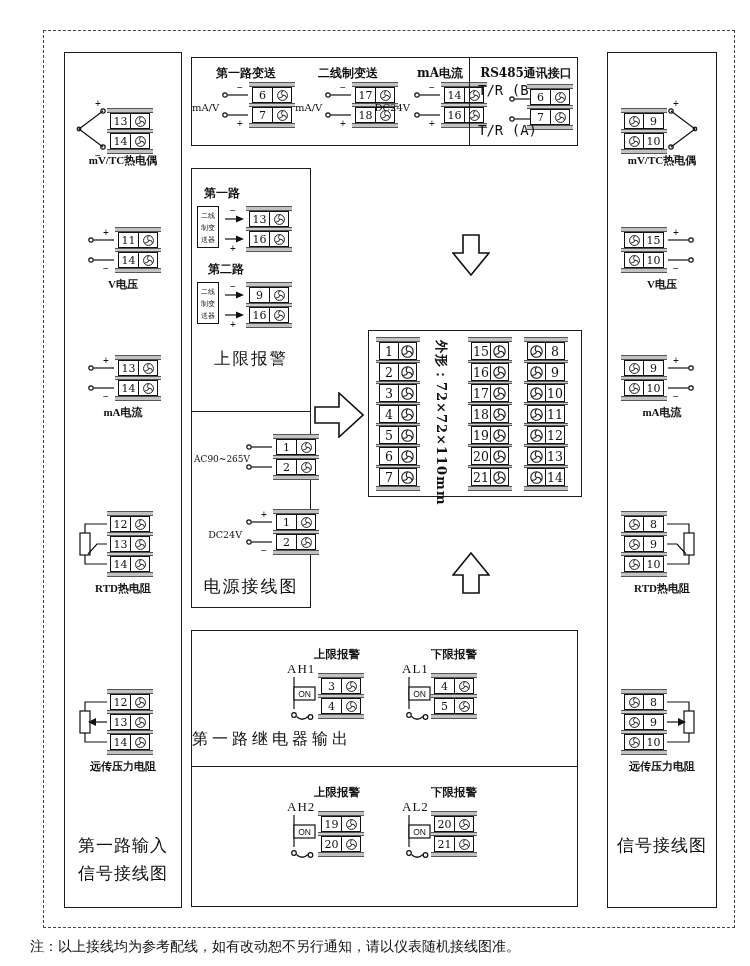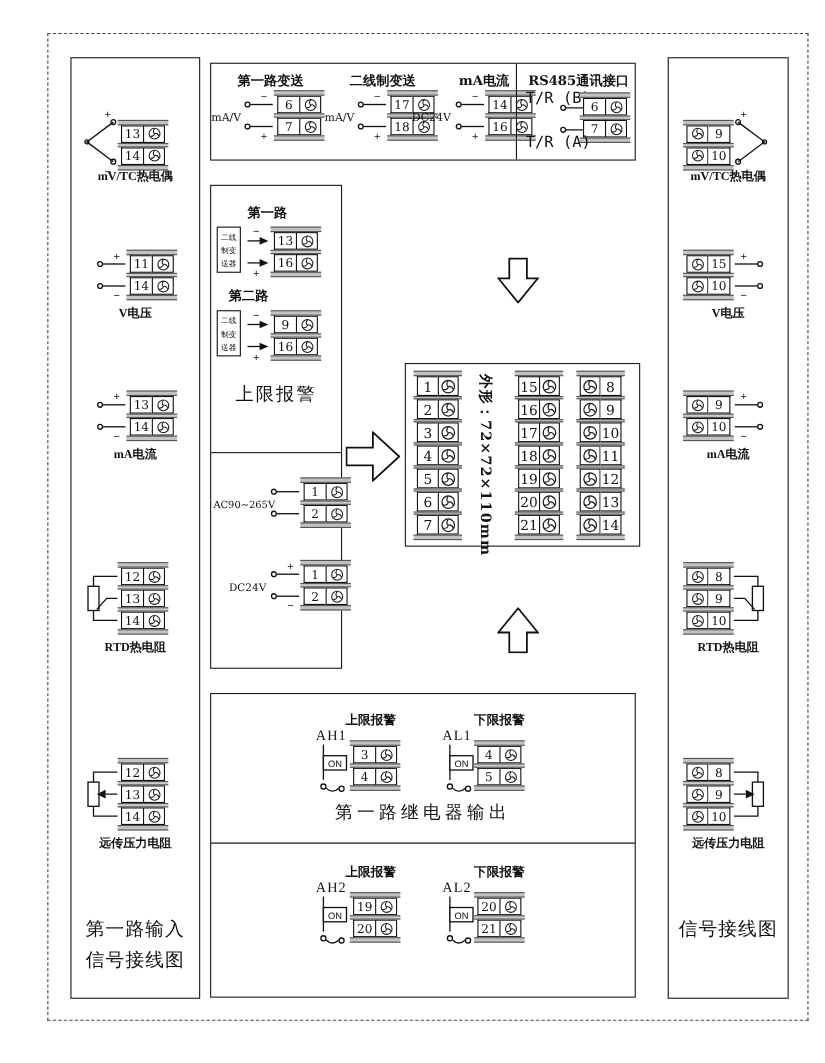--- a/index.html
+++ b/index.html
@@ -26,21 +26,21 @@
 .tnum.numR{border:1px solid #111;border-left:none}
 .tscrew{border:1px solid #111;display:flex;align-items:center;justify-content:center;background:#fff}
 .cap{height:5px;background:#c2c2c2;border-top:1px solid #555;border-bottom:1px solid #555;margin:0 -3px}
 .sep{background:#cbcbcb}
 .divider{position:absolute;top:0;bottom:0;border-left:1.5px solid #1a1a1a}
 .devbox{width:22px;height:42px;border:1px solid #111;font-size:7px;line-height:12px;
   text-align:center;padding-top:3px;font-family:"DejaVu Serif",serif}
 .devbox span{display:block}
 .rotlbl{position:absolute;width:150px;text-align:center;transform:rotate(90deg);
   font-family:"DejaVu Serif",serif;font-size:13px;font-weight:bold;letter-spacing:1px;white-space:nowrap}
-.relayTitle{position:absolute;width:100%;text-align:center;font-family:"DejaVu Serif",serif;
+.relayTitle{position:absolute;width:100%;font-family:"DejaVu Serif",serif;
   font-size:16px;letter-spacing:4px}
 .rgroup{position:absolute;width:180px;height:96px}
 .rhead{position:absolute;top:0;width:84px;text-align:center;font-family:"DejaVu Serif",serif;
   font-size:11.5px;font-weight:bold}
 .rtag{position:absolute;left:0;top:14px;font-family:"Liberation Serif",serif;font-size:13px;letter-spacing:1px}
 .abs{position:absolute}
 .trlbl{position:absolute;font-size:14px;font-family:"DejaVu Sans Mono",monospace;white-space:nowrap}
 </style>
 </head>
 <body>
@@ -715,21 +715,21 @@
         <div class="cap"></div>
       </div>
     <div class="abs" style="left:316px;top:53px"><svg width="22" height="12">
           <circle cx="4" cy="6" r="2.2" fill="none" stroke="#111" stroke-width="1.2"></circle>
           <line x1="6.5" y1="6" x2="22" y2="6" stroke="#111" stroke-width="1.2"></line>
         </svg></div>
     <span class="trlbl" style="left:286px;top:64px">T/R (A)</span>
   </div>
 
   <div class="box" style="left:191px;top:168px;width:120px;height:244px">
-    <div class="boxlbl" style="left:23px;top:16px;width:56px">第一路</div>
+    <div class="boxlbl" style="left:2px;top:16px;width:56px">第一路</div>
     <div class="sec" style="left:5px;top:37px">
       <div class="devbox">
         <span>二线</span>
         <span>制变</span>
         <span>送器</span>
       </div>
       <div><svg width="24" height="46" style="overflow:visible">
             <line x1="3" y1="13" x2="15" y2="13" stroke="#111" stroke-width="1.2"></line>
             <path d="M22 13 L14 9.5 L14 16.5 Z" fill="#111"></path>
             <text x="11" y="8" font-size="10" text-anchor="middle" fill="#111">−</text>
@@ -899,20 +899,21 @@
                   <path d="M10 10 Q6.6 7.4 10 2.8"></path>
                   <path d="M10 10 Q6.6 7.4 10 2.8" transform="rotate(120 10 10)"></path>
                   <path d="M10 10 Q6.6 7.4 10 2.8" transform="rotate(240 10 10)"></path>
                 </g>
               </svg>
             </div>
           </div>
           <div class="cap"></div>
         </div>
     </div>
+    <div class="sideTitle" style="top:160px;font-size:17px;letter-spacing:2px">电源接线图</div>
   </div>
 
   <div class="box" style="left:368px;top:330px;width:214px;height:167px">
     <div class="abs tblock" style="left:10px;top:6px">
         <div class="cap"></div>
         <div class="trow">
           <div class="tnum" style="width:19px;height:18px;font-size:12.5px">1</div>
           <div class="tscrew" style="width:19px;height:18px">
             <svg width="15" height="15" viewBox="0 0 20 20">
               <circle cx="10" cy="10" r="7.6" fill="none" stroke="#1a1a1a" stroke-width="1.5"></circle>
@@ -1397,13 +1398,14 @@
   <div class="abs" style="left:452px;top:234px"><svg width="38" height="42">
         <polygon points="11,1 27,1 27,19 37,19 19,41 1,19 11,19" fill="#fff" stroke="#111" stroke-width="1.6"></polygon>
       </svg></div>
   <div class="abs" style="left:314px;top:392px"><svg width="50" height="46">
         <polygon points="1,15 25,15 25,1 49,23 25,45 25,31 1,31" fill="#fff" stroke="#111" stroke-width="1.6"></polygon>
       </svg></div>
   <div class="abs" style="left:452px;top:552px"><svg width="38" height="42">
         <polygon points="19,1 37,23 27,23 27,41 11,41 11,23 1,23" fill="#fff" stroke="#111" stroke-width="1.6"></polygon>
       </svg></div>
 
+  <div class="note">注：以上接线均为参考配线，如有改动恕不另行通知，请以仪表随机接线图准。</div>
 </div>
 
 </body></html>

